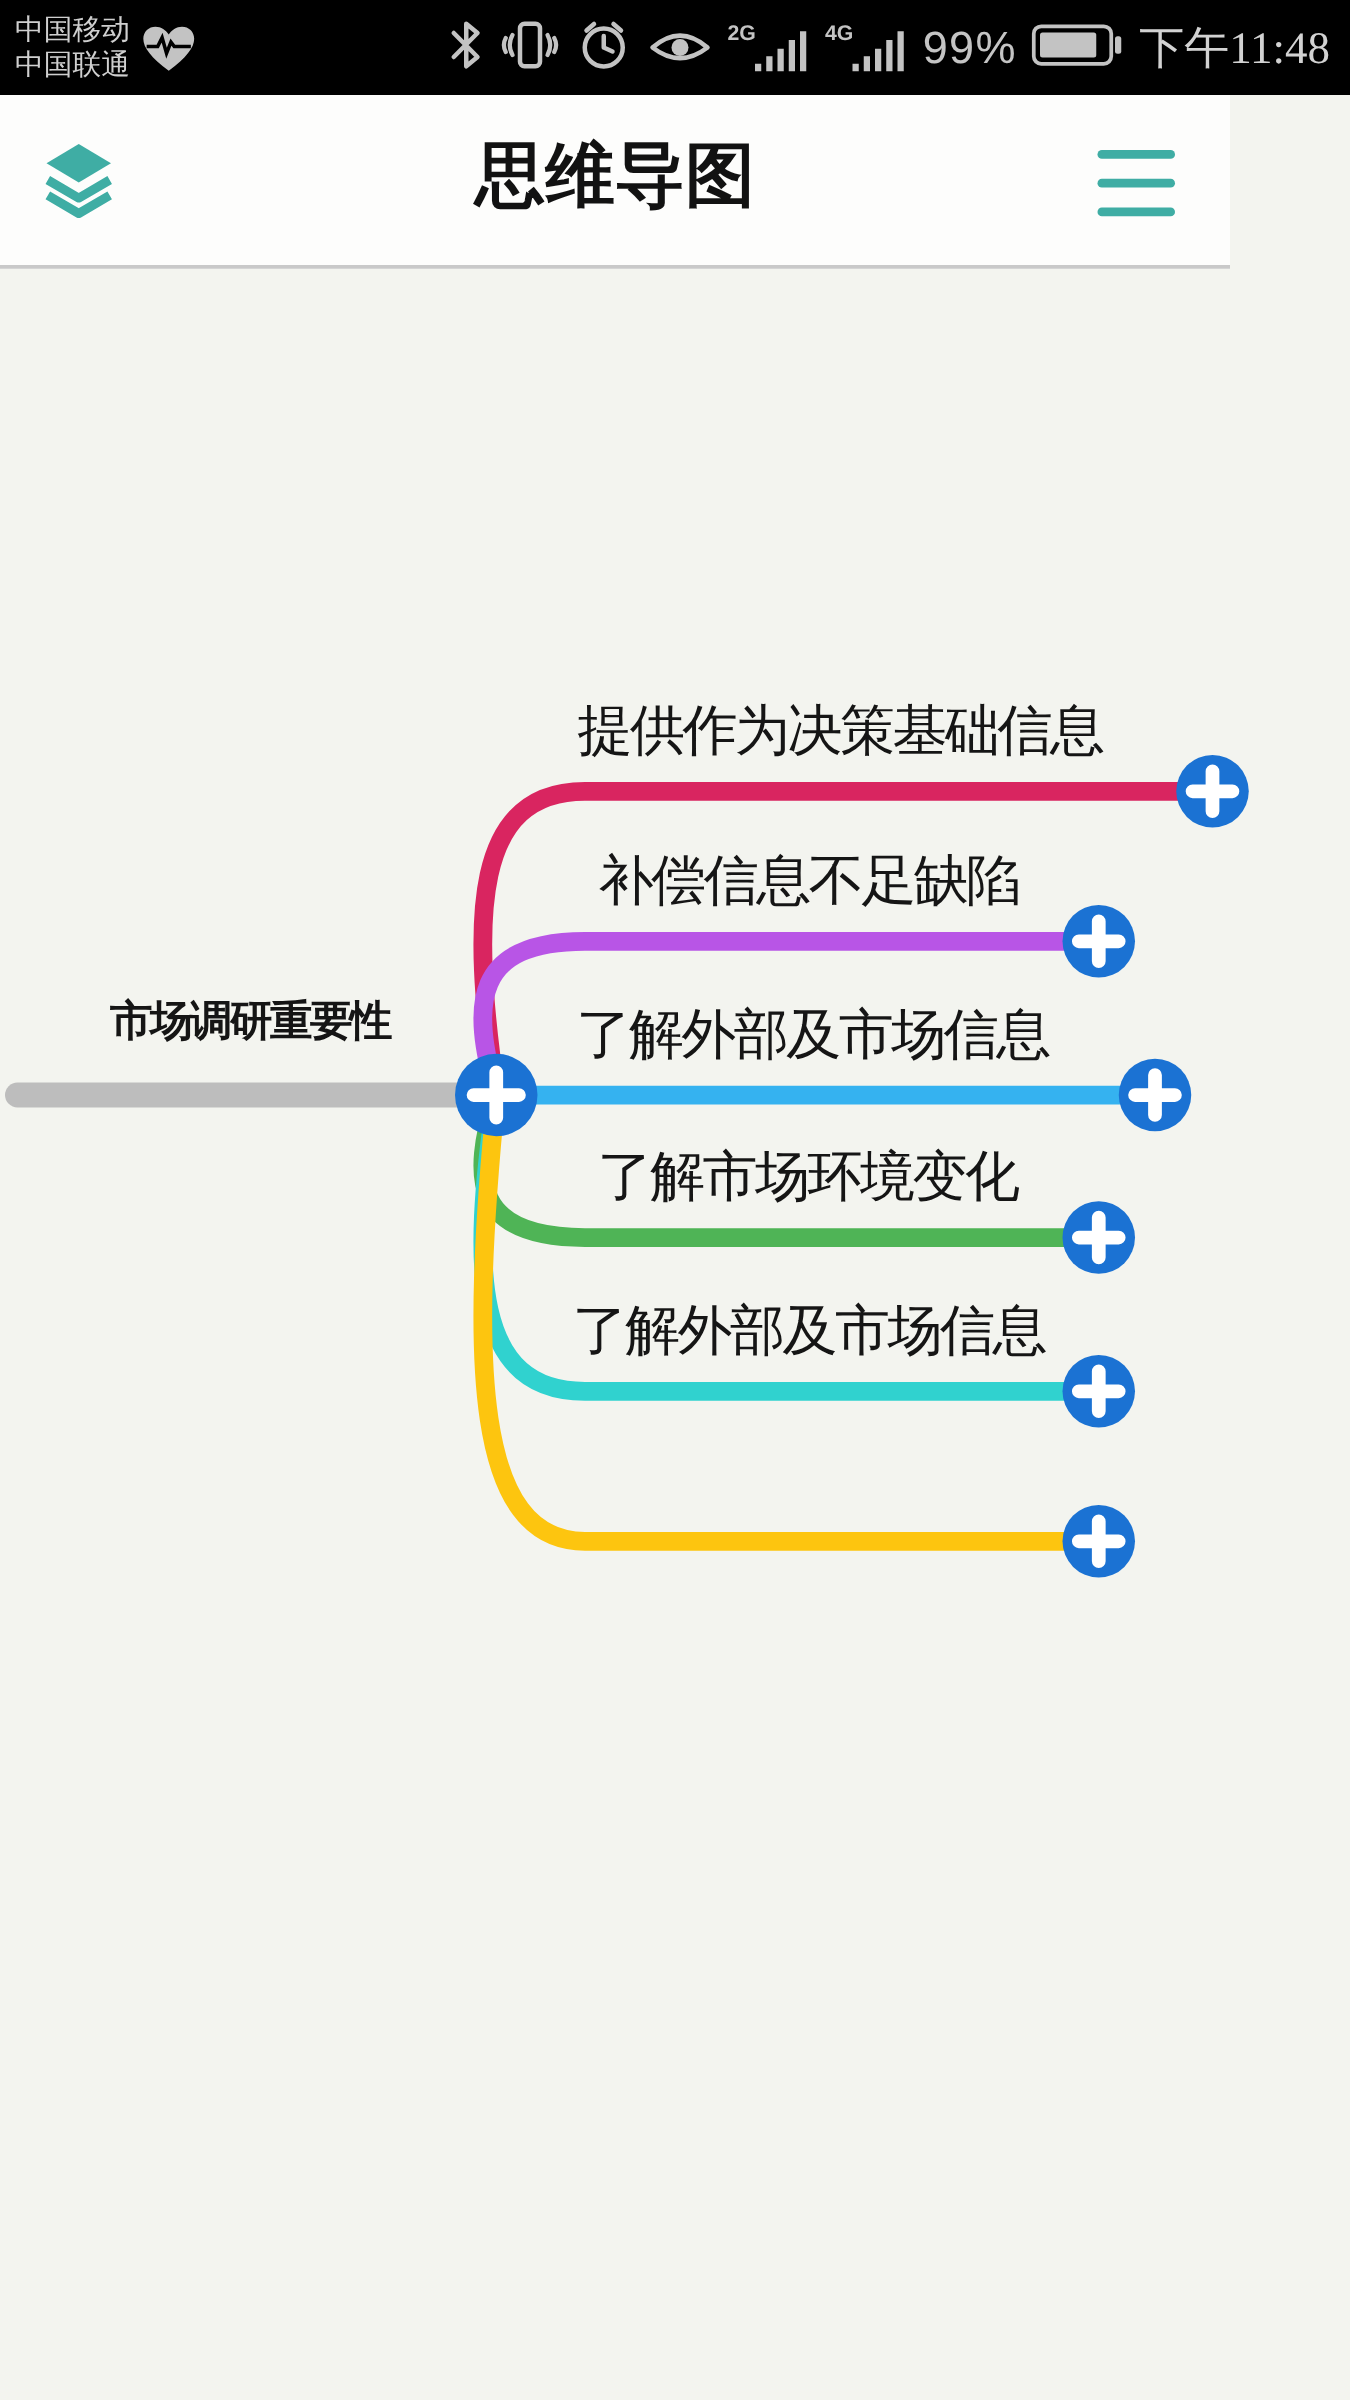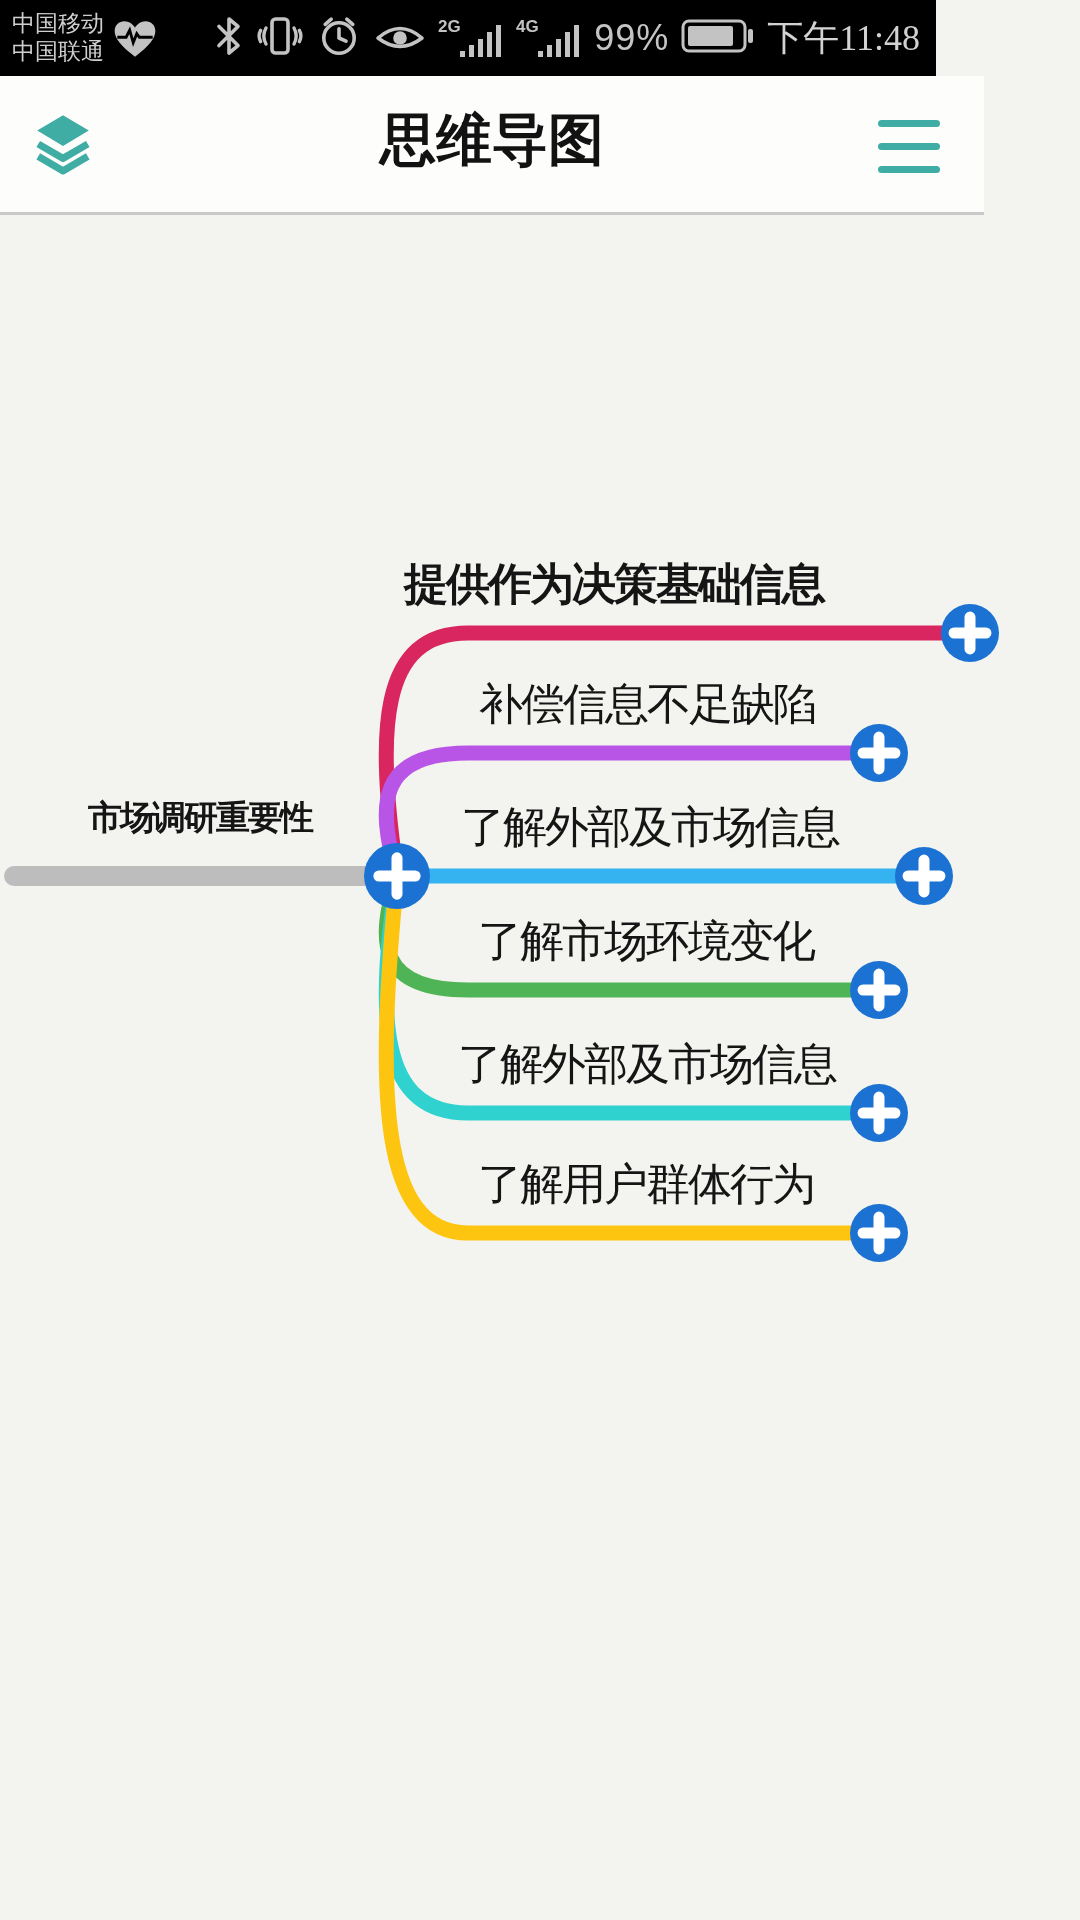--- a/index.html
+++ b/index.html
@@ -2,21 +2,21 @@
 <html><head>
 <meta charset="utf-8">
 <style>
   html,body { margin:0; padding:0; background:#222; }
   .screen {
     position:relative; width:1080px; height:1920px; overflow:hidden;
     background:#f3f4ef; font-family:"Liberation Serif", serif;
   }
   
   .statusbar {
-    position:absolute; top:0; left:0; width:936px; height:76px;
+    position:absolute; top:0; left:0; width:1080px; height:76px;
     background:#000; display:flex; align-items:center; color:#c9c9c9;
   }
   .carrier { margin-left:12px; font-size:23px; line-height:28px; color:#cfcfcf; }
   .heart { margin-left:8px; margin-top:6px; }
   .sb-right { margin-left:auto; display:flex; align-items:center; gap:12px; margin-right:6px;justify-content:center; }
   .sb-badge-group { display:flex; align-items:flex-end; }
   .sb-num { font-family:"Liberation Sans", sans-serif; font-size:36px; color:#c4c4c4; letter-spacing:1px; }
   .sb-time { font-family:"Liberation Serif", serif; font-size:36px; color:#d2d2d2; margin-right:10px; white-space:nowrap; }
   
   .header {
@@ -167,20 +167,19 @@
           <path d="M 863.05 1233 H 894.95 M 879 1217.05 V 1248.95" stroke="#fff" stroke-width="11" stroke-linecap="round" fill="none"></path>
         </g>
         <g>
           <circle cx="397" cy="876" r="33" fill="#1b72d3"></circle>
           <path d="M 378.85 876 H 415.15 M 397 857.85 V 894.15" stroke="#fff" stroke-width="11" stroke-linecap="round" fill="none"></path>
         </g>
       </svg>
 
     <div class="node-label root-label" style="left:200px; top:585px;">市场调研重要性</div>
 
-    <div class="node-label" style="left:614px; top:347px;font-weight:bold;">提供作为决策基础信息</div>
+    <div class="node-label" style="left:672px; top:347px;">提供作为决策基础信息</div>
     <div class="node-label" style="left:647px; top:467px;">补偿信息不足缺陷</div>
     <div class="node-label" style="left:650px; top:590px;">了解外部及市场信息</div>
     <div class="node-label" style="left:646px; top:704px;">了解市场环境变化</div>
     <div class="node-label" style="left:647px; top:827px;">了解外部及市场信息</div>
-    <div class="node-label" style="left:646px; top:947px;">了解用户群体行为</div>
   </div>
 </div>
 
 </body></html>

